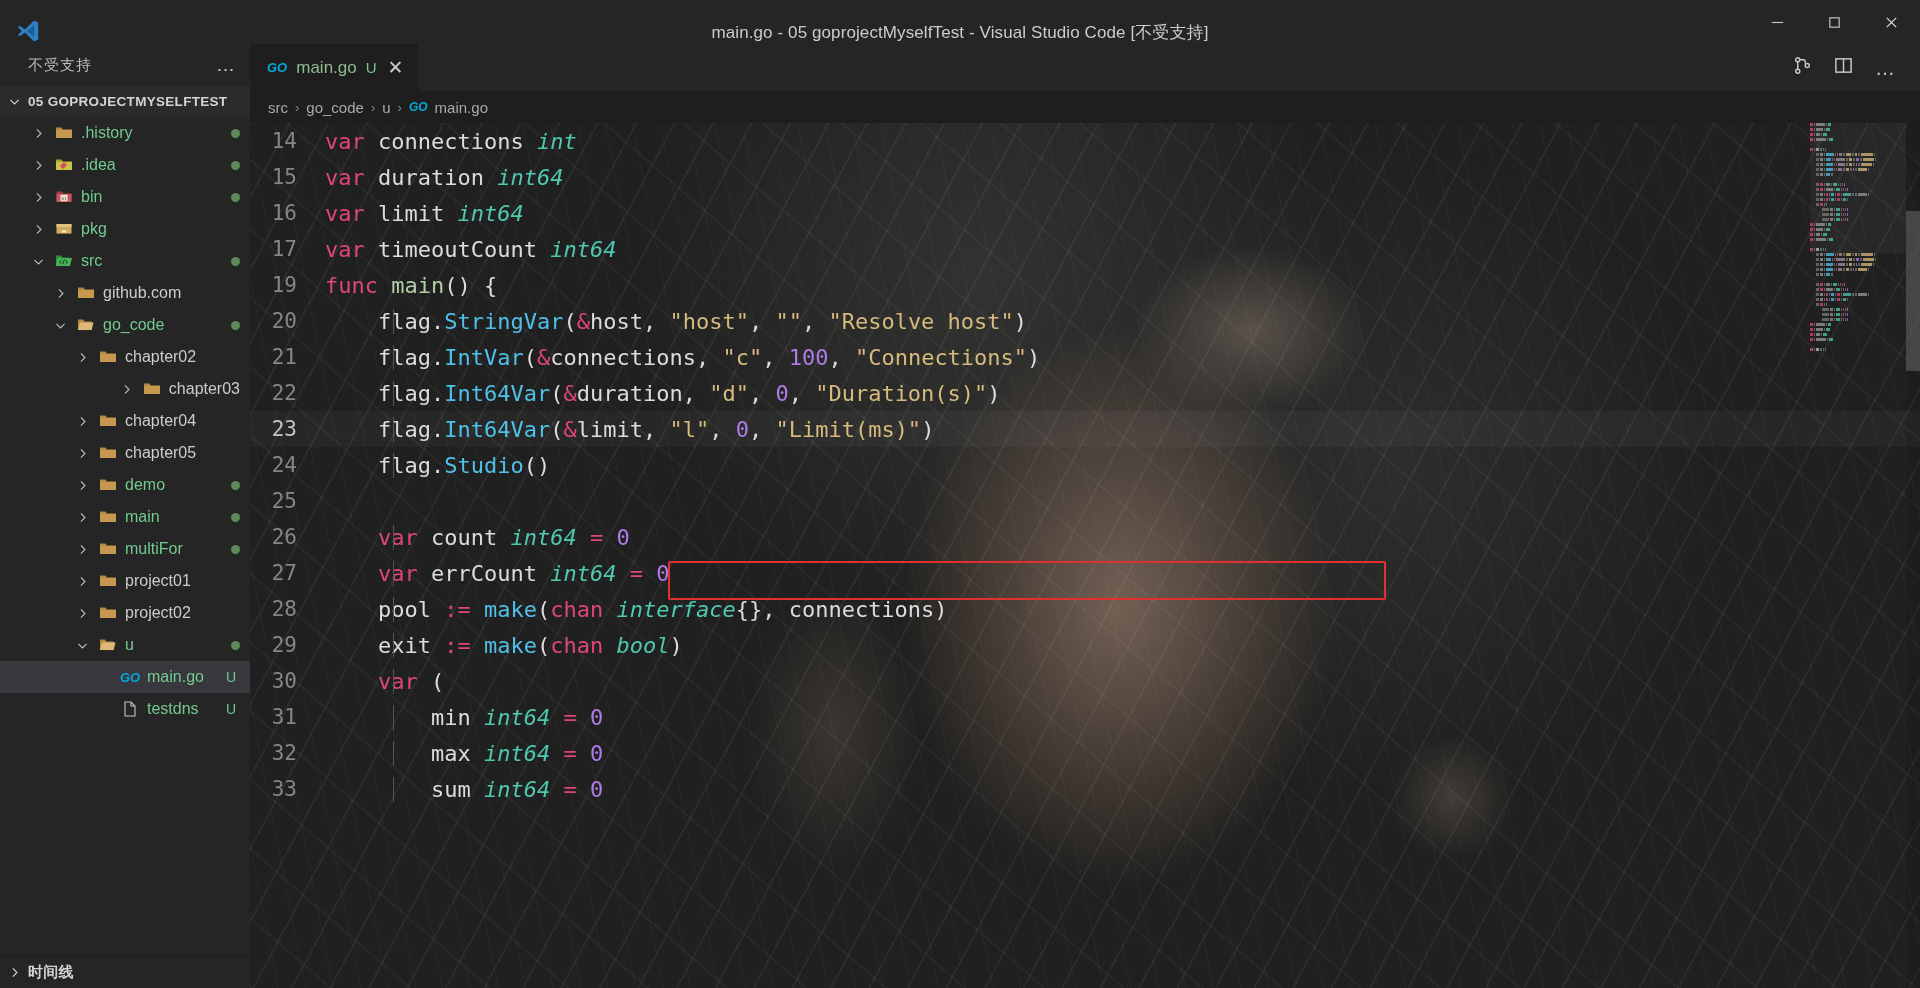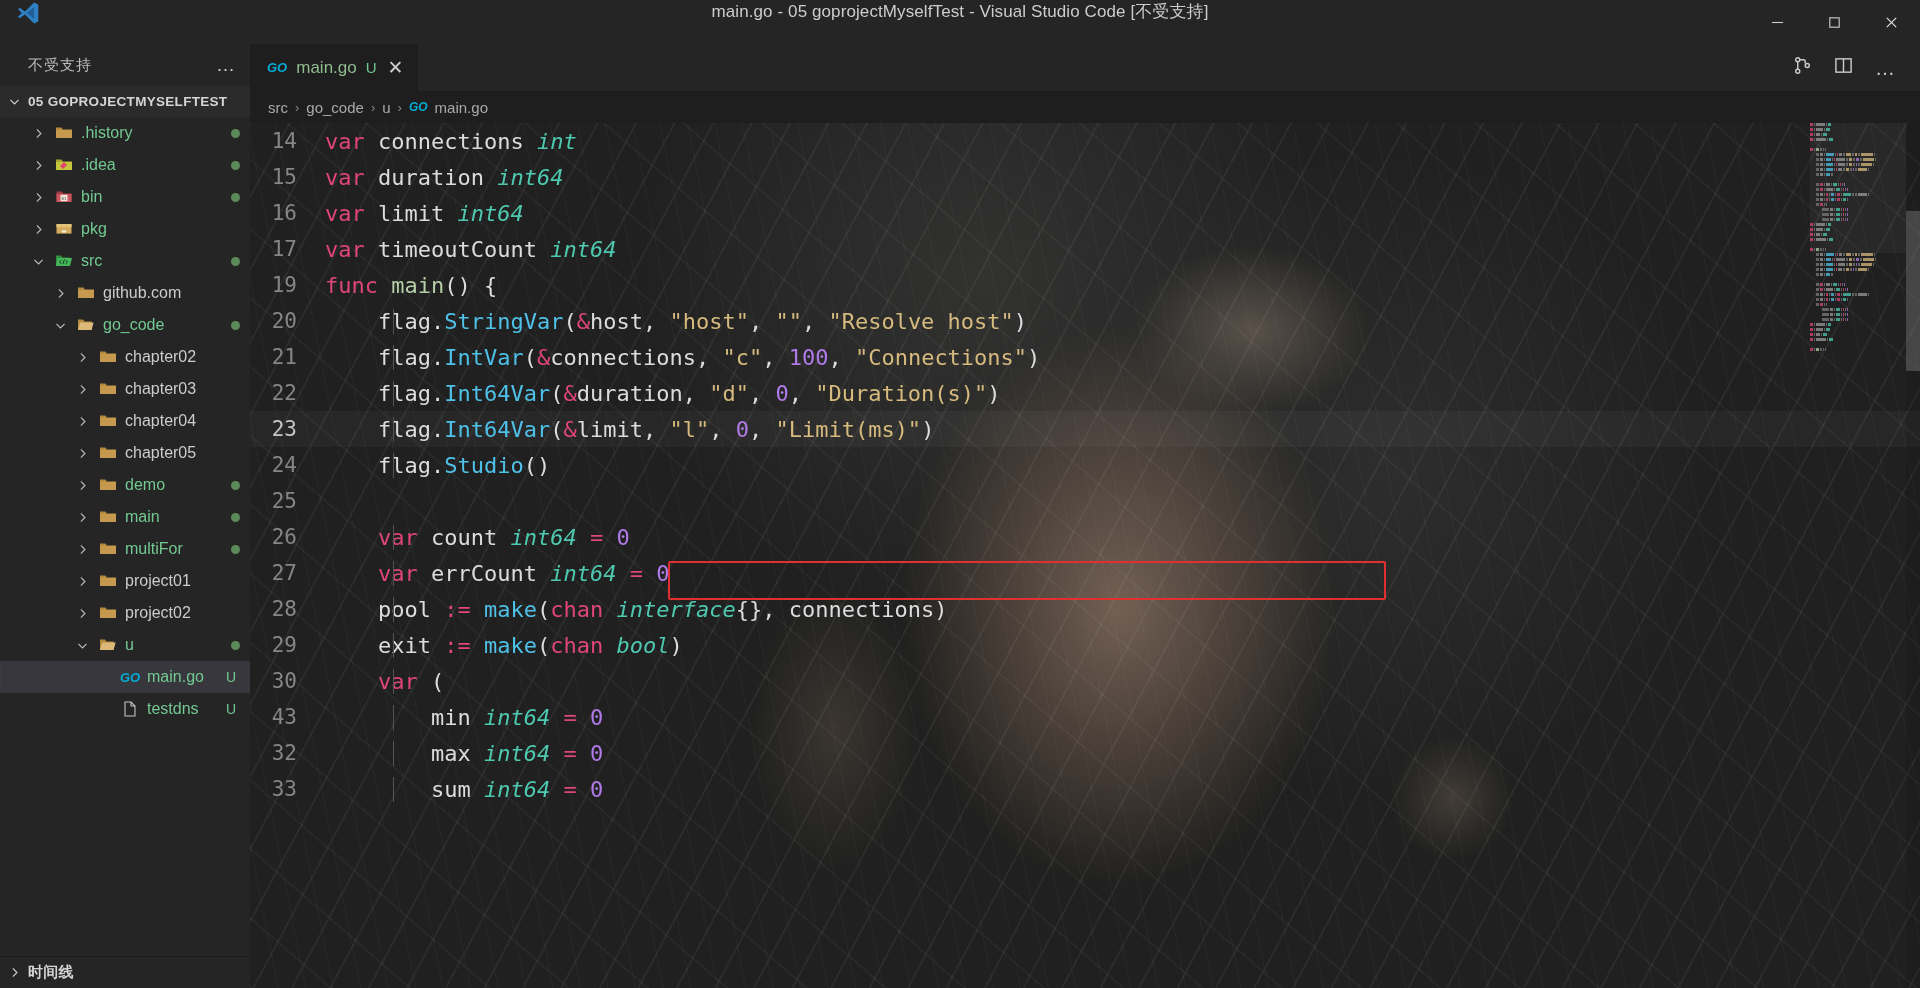--- a/index.html
+++ b/index.html
@@ -6,21 +6,21 @@
   html, body {
     width: 1920px; height: 988px;
     background: #1e1e1e;
     font-family: "Liberation Sans", "DejaVu Sans", sans-serif;
     overflow: hidden;
   }
 
   
   .titlebar {
     height: 44px; background: #252526;
-    display: flex; align-items: flex-start; position: relative;
+    display: flex; align-items: flex-end; position: relative;
   }
   .vscode-logo { width: 56px; display: flex; justify-content: center; align-items: center; }
   .vscode-logo svg { width: 26px; height: 26px; }
   .title-text {
     position: absolute; left: 0; right: 0; text-align: center;
     font-size: 17px; color: #cccccc; pointer-events: none;
     letter-spacing: .1px;
   }
   .win-controls { position: absolute; right: 0; top: 0; height: 44px; display: flex; }
   .win-btn {
@@ -329,21 +329,21 @@
             </svg>
           </span>
           <span class="ficon">
             <svg viewBox="0 0 18 18">
               <path d="M1 3.6h5.4l1.5 1.9H17v8.1H1z" fill="#b5893f"></path>
               <path d="M1 5.9h16v8.1H1z" fill="#c59a4e"></path>
             </svg>
           </span>
           <span class="label lbl-gray">chapter02</span>
         </div>
-        <div class="row" style="padding-left: 74px;">
+        <div class="row" style=" justify-content: flex-end;">
           <span class="twisty">
             <svg viewBox="0 0 16 16">
               <path d="M6 3l5 5-5 5" stroke="#bdbdbd" stroke-width="1.4" fill="none"></path>
             </svg>
           </span>
           <span class="ficon">
             <svg viewBox="0 0 18 18">
               <path d="M1 3.6h5.4l1.5 1.9H17v8.1H1z" fill="#b5893f"></path>
               <path d="M1 5.9h16v8.1H1z" fill="#c59a4e"></path>
             </svg>
@@ -550,21 +550,21 @@
           <div class="line"><span class="ln">21</span><span class="code"><span class="indent-guide"></span><span class="op">    </span><span class="id">flag</span><span class="op">.</span><span class="mem">IntVar</span><span class="op">(</span><span class="amp">&amp;</span><span class="id">connections</span><span class="op">, </span><span class="str">"c"</span><span class="op">, </span><span class="num">100</span><span class="op">, </span><span class="str">"Connections"</span><span class="op">)</span></span></div>
           <div class="line"><span class="ln">22</span><span class="code"><span class="indent-guide"></span><span class="op">    </span><span class="id">flag</span><span class="op">.</span><span class="mem">Int64Var</span><span class="op">(</span><span class="amp">&amp;</span><span class="id">duration</span><span class="op">, </span><span class="str">"d"</span><span class="op">, </span><span class="num">0</span><span class="op">, </span><span class="str">"Duration(s)"</span><span class="op">)</span></span></div>
           <div class="line current"><span class="ln">23</span><span class="code"><span class="indent-guide"></span><span class="op">    </span><span class="id">flag</span><span class="op">.</span><span class="mem">Int64Var</span><span class="op">(</span><span class="amp">&amp;</span><span class="id">limit</span><span class="op">, </span><span class="str">"l"</span><span class="op">, </span><span class="num">0</span><span class="op">, </span><span class="str">"Limit(ms)"</span><span class="op">)</span></span></div>
           <div class="line"><span class="ln">24</span><span class="code"><span class="indent-guide"></span><span class="op">    </span><span class="id">flag</span><span class="op">.</span><span class="mem">Studio</span><span class="op">()</span></span></div>
           <div class="line"><span class="ln">25</span><span class="code"><span class="indent-guide"></span></span></div>
           <div class="line"><span class="ln">26</span><span class="code"><span class="indent-guide"></span><span class="op">    </span><span class="k">var</span><span class="op"> </span><span class="id">count</span><span class="op"> </span><span class="typ">int64</span><span class="op"> </span><span class="amp">=</span><span class="op"> </span><span class="num">0</span></span></div>
           <div class="line"><span class="ln">27</span><span class="code"><span class="indent-guide"></span><span class="op">    </span><span class="k">var</span><span class="op"> </span><span class="id">errCount</span><span class="op"> </span><span class="typ">int64</span><span class="op"> </span><span class="amp">=</span><span class="op"> </span><span class="num">0</span></span></div>
           <div class="line"><span class="ln">28</span><span class="code"><span class="indent-guide"></span><span class="op">    </span><span class="id">pool</span><span class="op"> </span><span class="amp">:=</span><span class="op"> </span><span class="mem">make</span><span class="op">(</span><span class="k">chan</span><span class="op"> </span><span class="typ">interface</span><span class="op">{}</span><span class="op">, </span><span class="id">connections</span><span class="op">)</span></span></div>
           <div class="line"><span class="ln">29</span><span class="code"><span class="indent-guide"></span><span class="op">    </span><span class="id">exit</span><span class="op"> </span><span class="amp">:=</span><span class="op"> </span><span class="mem">make</span><span class="op">(</span><span class="k">chan</span><span class="op"> </span><span class="typ">bool</span><span class="op">)</span></span></div>
           <div class="line"><span class="ln">30</span><span class="code"><span class="indent-guide"></span><span class="op">    </span><span class="k">var</span><span class="op"> </span><span class="op">(</span></span></div>
-          <div class="line"><span class="ln">43</span><span class="code"><span class="indent-guide"></span><span class="op">        </span><span class="id">min</span><span class="op"> </span><span class="typ">int64</span><span class="op"> </span><span class="amp">=</span><span class="op"> </span><span class="num">0</span></span></div>
+          <div class="line"><span class="ln">31</span><span class="code"><span class="indent-guide"></span><span class="op">        </span><span class="id">min</span><span class="op"> </span><span class="typ">int64</span><span class="op"> </span><span class="amp">=</span><span class="op"> </span><span class="num">0</span></span></div>
           <div class="line"><span class="ln">32</span><span class="code"><span class="indent-guide"></span><span class="op">        </span><span class="id">max</span><span class="op"> </span><span class="typ">int64</span><span class="op"> </span><span class="amp">=</span><span class="op"> </span><span class="num">0</span></span></div>
           <div class="line"><span class="ln">33</span><span class="code"><span class="indent-guide"></span><span class="op">        </span><span class="id">sum</span><span class="op"> </span><span class="typ">int64</span><span class="op"> </span><span class="amp">=</span><span class="op"> </span><span class="num">0</span></span></div>
         </div>
       <div class="redbox"></div>
       <div class="mm-slider"></div>
       <div class="minimap" id="minimap">
           <div class="mm-line" style="display: flex; margin-left: 0px;">
             <span style="background: rgb(224, 69, 123); height: 3px; width: 3px; margin-right: 1px;"></span>
             <span style="background: rgb(122, 122, 122); height: 3px; width: 1px; margin-right: 1px;"></span>
             <span style="background: rgb(154, 154, 154); height: 3px; width: 9px; margin-right: 1px;"></span>

